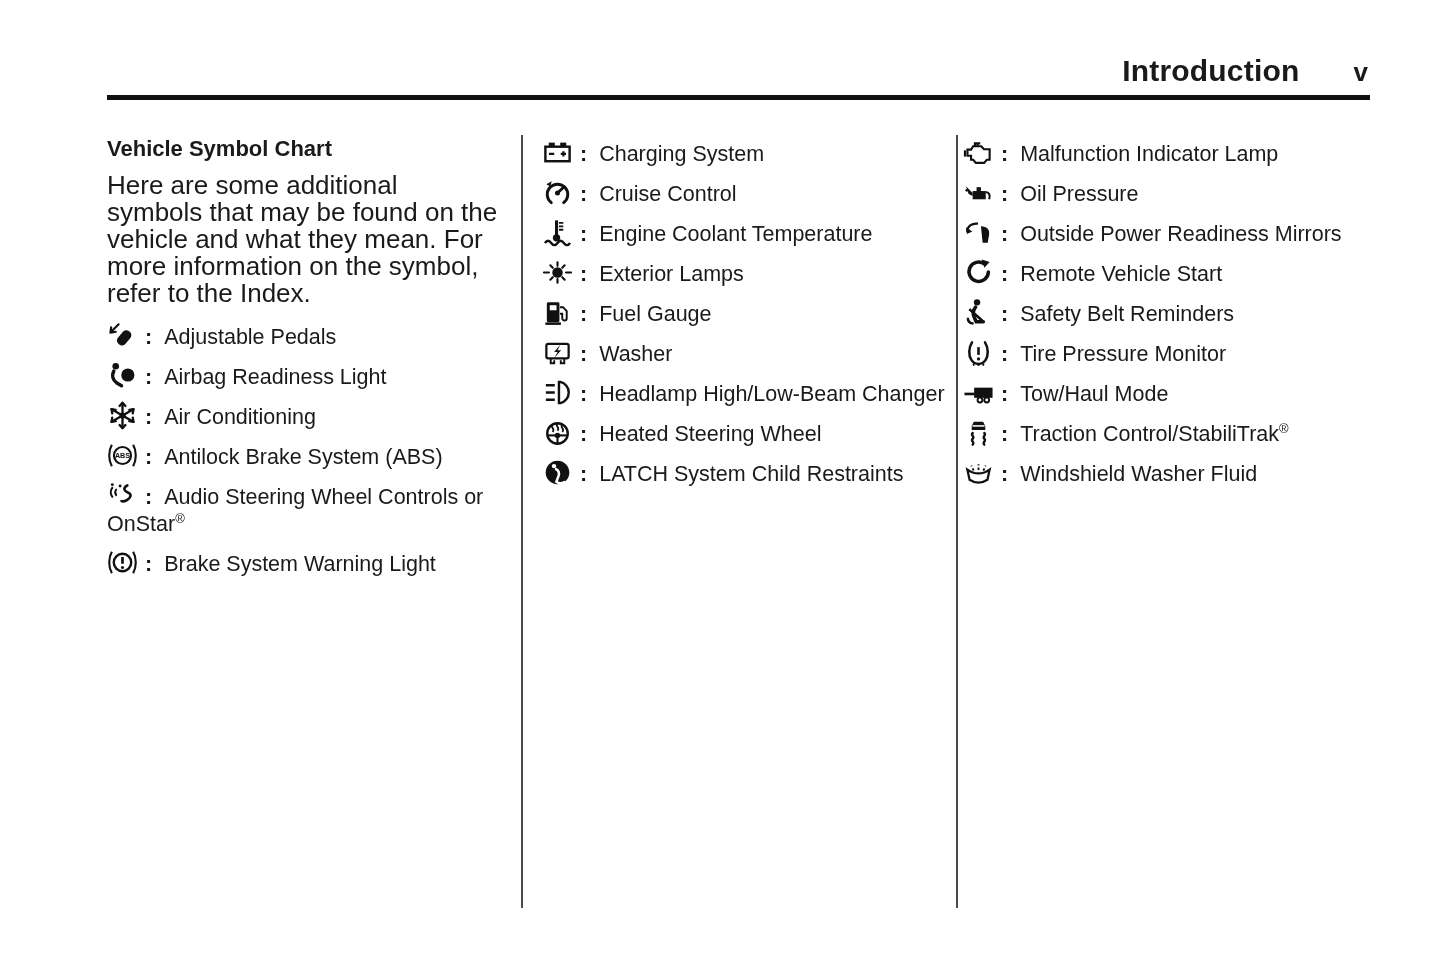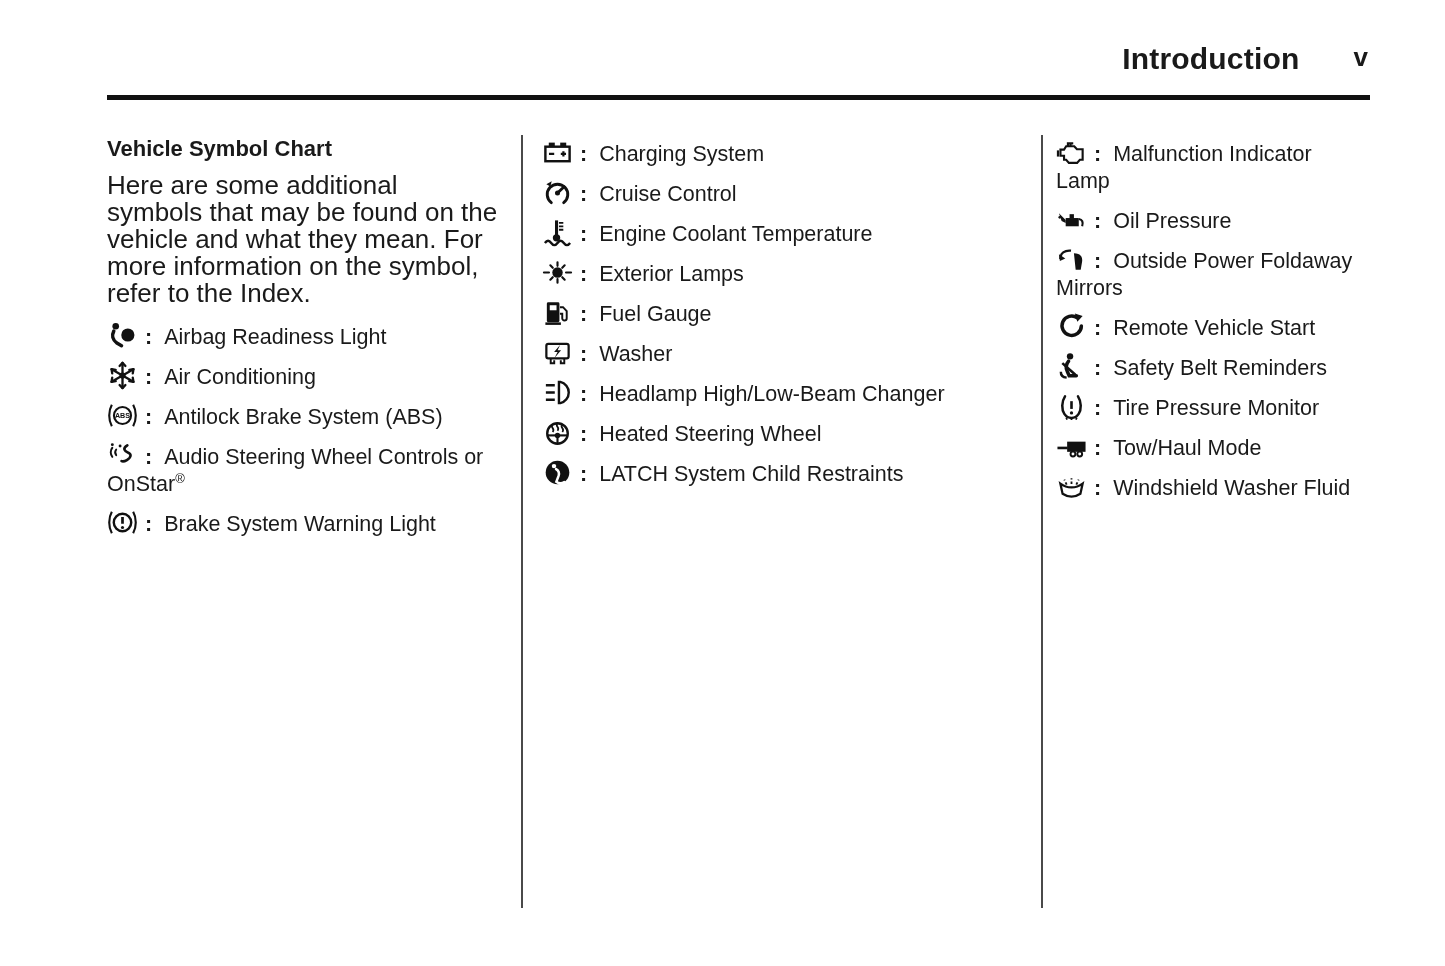--- a/index.html
+++ b/index.html
@@ -4,31 +4,31 @@
 <style>
   html,body{margin:0;padding:0;background:#ffffff;}
   body{
     width:1445px;height:966px;position:relative;overflow:hidden;
     font-family:"Liberation Sans",sans-serif;color:#1a1a1a;
     -webkit-font-smoothing:antialiased;
   }
   .page{position:absolute;inset:0;background:#fff;}
 
   
-  .hdr{position:absolute;top:42px;right:77px;display:flex;align-items:flex-start;gap:54px;}
+  .hdr{position:absolute;top:54px;right:77px;display:flex;align-items:flex-end;gap:54px;}
   .hdr-title{font-size:30px;font-weight:700;letter-spacing:.2px;}
   .hdr-page{font-size:26px;font-weight:700;}
   .hdr-rule{position:absolute;left:107px;right:75px;top:95px;height:5px;background:#111;}
 
   
   .cols{position:absolute;top:122px;left:107px;right:75px;bottom:20px;display:flex;}
   .col{box-sizing:border-box;}
   .col-1{width:414px;padding-right:22px;}
-  .col-2{width:518px;padding-left:19px;}
-  .col-3{flex:1;padding-left:13px;}
+  .col-2{width:433px;padding-left:19px;}
+  .col-3{flex:1;padding-left:5px;}
   .vdiv{width:2px;background:#4a4a4a;height:773px;margin-top:13px;flex:0 0 2px;}
 
   .sec-heading{font-size:22px;font-weight:700;margin:14px 0 10px 0;}
   .sec-intro{font-size:26px;line-height:27px;margin:0 0 13px 0;}
 
   .rows{margin-top:0;}
   .col-2 .rows,.col-3 .rows{margin-top:15px;}
   .row{font-size:21.5px;line-height:27px;margin-bottom:9px;}
   .icn{display:inline-block;width:31px;height:31px;vertical-align:-7px;}
   .icn svg{width:31px;height:31px;display:block;}
@@ -194,20 +194,23 @@
     <span class="hdr-page">v</span>
   </div>
   <div class="hdr-rule"></div>
 
   <div class="cols">
     <section class="col col-1">
       <h2 class="sec-heading">Vehicle Symbol Chart</h2>
       <p class="sec-intro">Here are some additional symbols that may be found on the vehicle and what they mean. For more information on the symbol, refer to the Index.</p>
       <div class="rows">
           <div class="row"><span class="icn"><svg viewBox="0 0 32 32">
+                <use href="#adjustable-pedals"></use>
+              </svg></span><span class="sep">:</span><span class="lbl">Adjustable Pedals</span></div>
+          <div class="row"><span class="icn"><svg viewBox="0 0 32 32">
                 <use href="#airbag-readiness"></use>
               </svg></span><span class="sep">:</span><span class="lbl">Airbag Readiness Light</span></div>
           <div class="row"><span class="icn"><svg viewBox="0 0 32 32">
                 <use href="#air-conditioning"></use>
               </svg></span><span class="sep">:</span><span class="lbl">Air Conditioning</span></div>
           <div class="row"><span class="icn"><svg viewBox="0 0 32 32">
                 <use href="#abs"></use>
               </svg></span><span class="sep">:</span><span class="lbl">Antilock Brake System (ABS)</span></div>
           <div class="row"><span class="icn"><svg viewBox="0 0 32 32">
                 <use href="#audio-steering-wheel"></use>
@@ -257,33 +260,36 @@
     <section class="col col-3">
       <div class="rows">
           <div class="row"><span class="icn"><svg viewBox="0 0 32 32">
                 <use href="#malfunction-indicator"></use>
               </svg></span><span class="sep">:</span><span class="lbl">Malfunction Indicator Lamp</span></div>
           <div class="row"><span class="icn"><svg viewBox="0 0 32 32">
                 <use href="#oil-pressure"></use>
               </svg></span><span class="sep">:</span><span class="lbl">Oil Pressure</span></div>
           <div class="row"><span class="icn"><svg viewBox="0 0 32 32">
                 <use href="#foldaway-mirrors"></use>
-              </svg></span><span class="sep">:</span><span class="lbl">Outside Power Foldaway Mirrors</span></div>
+              </svg></span><span class="sep">:</span><span class="lbl">Outside Power Readiness Mirrors</span></div>
           <div class="row"><span class="icn"><svg viewBox="0 0 32 32">
                 <use href="#remote-vehicle-start"></use>
               </svg></span><span class="sep">:</span><span class="lbl">Remote Vehicle Start</span></div>
           <div class="row"><span class="icn"><svg viewBox="0 0 32 32">
                 <use href="#safety-belt-reminder"></use>
               </svg></span><span class="sep">:</span><span class="lbl">Safety Belt Reminders</span></div>
           <div class="row"><span class="icn"><svg viewBox="0 0 32 32">
                 <use href="#tire-pressure-monitor"></use>
               </svg></span><span class="sep">:</span><span class="lbl">Tire Pressure Monitor</span></div>
           <div class="row"><span class="icn"><svg viewBox="0 0 32 32">
                 <use href="#tow-haul-mode"></use>
               </svg></span><span class="sep">:</span><span class="lbl">Tow/Haul Mode</span></div>
+          <div class="row"><span class="icn"><svg viewBox="0 0 32 32">
+                <use href="#traction-control"></use>
+              </svg></span><span class="sep">:</span><span class="lbl">Traction Control/StabiliTrak<sup>®</sup></span></div>
           <div class="row"><span class="icn"><svg viewBox="0 0 32 32">
                 <use href="#windshield-washer-fluid"></use>
               </svg></span><span class="sep">:</span><span class="lbl">Windshield Washer Fluid</span></div>
         </div>
     </section>
   </div>
 
 </div>
 
 </body></html>

